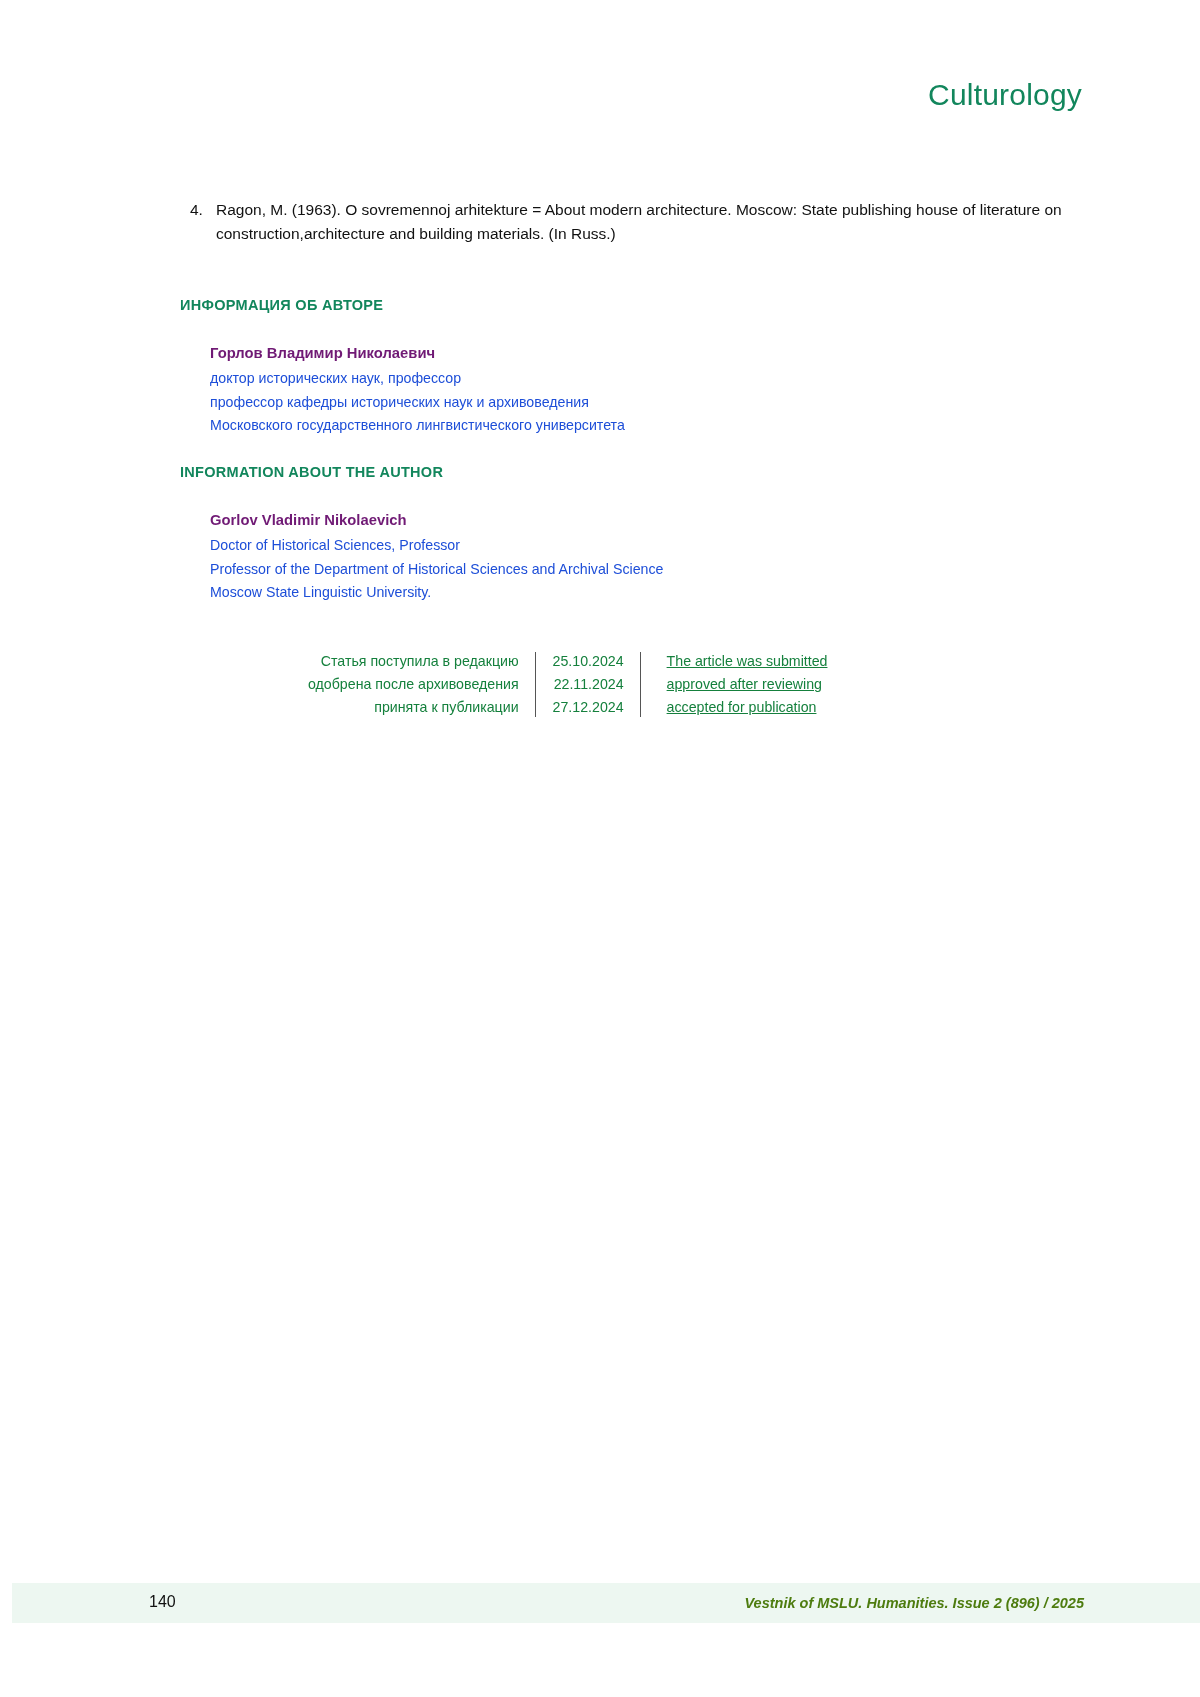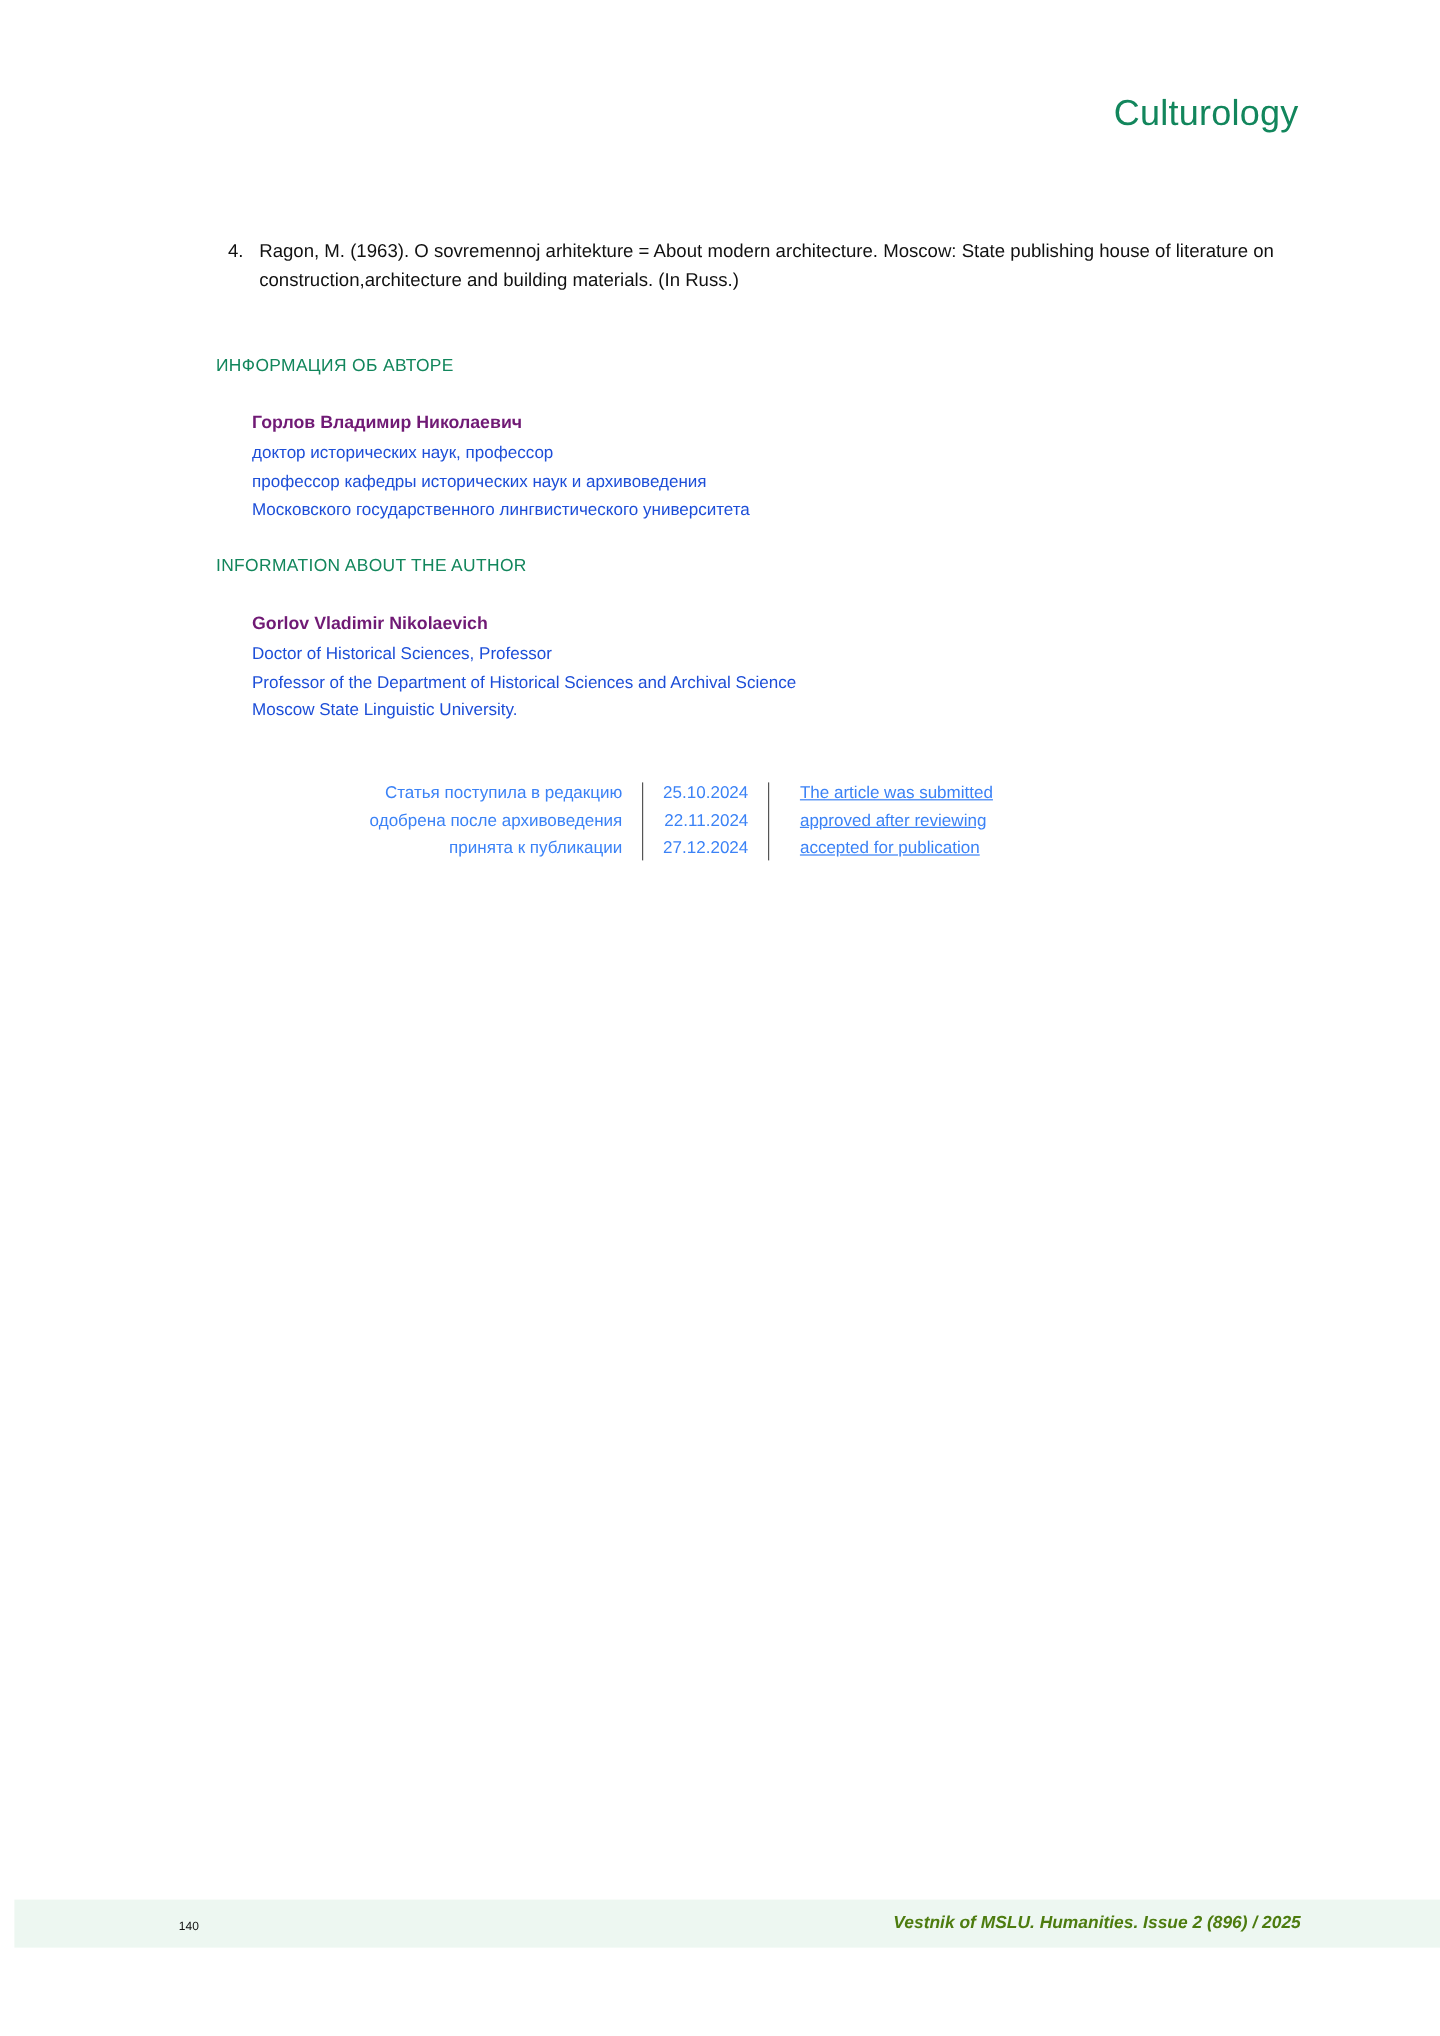--- a/index.html
+++ b/index.html
@@ -56,21 +56,21 @@
   }
   .ref-text {
     flex: 1 1 auto;
   }
 
   
   .section-heading {
     position: absolute;
     left: 168px;
     font-size: 14.5px;
-    font-weight: normal;
+    font-weight: bold;
     color: #12865c;
     letter-spacing: 0.3px;
   }
   #heading-ru { top: 297px; }
   #heading-en { top: 464px; }
 
   
   .author-block {
     position: absolute;
     left: 198px;
@@ -93,21 +93,21 @@
   }
 
   
   .dates {
     position: absolute;
     left: 296px;
     top: 650px;
     display: flex;
     align-items: stretch;
     font-size: 14.2px;
-    color: #3b82f6;
+    color: #15803d;
   }
   .dates-col {
     display: flex;
     flex-direction: column;
     justify-content: flex-start;
   }
   .dates-col .cell {
     line-height: 1.62;
     white-space: nowrap;
   }
@@ -126,21 +126,21 @@
     left: 0;
     right: 0;
     bottom: 74px;
     height: 40px;
     background: #edf7f1;
   }
   .footer-page {
     position: absolute;
     left: 137px;
     bottom: 86px;
-    font-size: 10px;
+    font-size: 16px;
     color: #111;
     font-weight: 400;
   }
   .footer-journal {
     position: absolute;
     right: 128px;
     bottom: 86px;
     font-size: 14.5px;
     color: #4d7c0f;
     font-style: italic;

